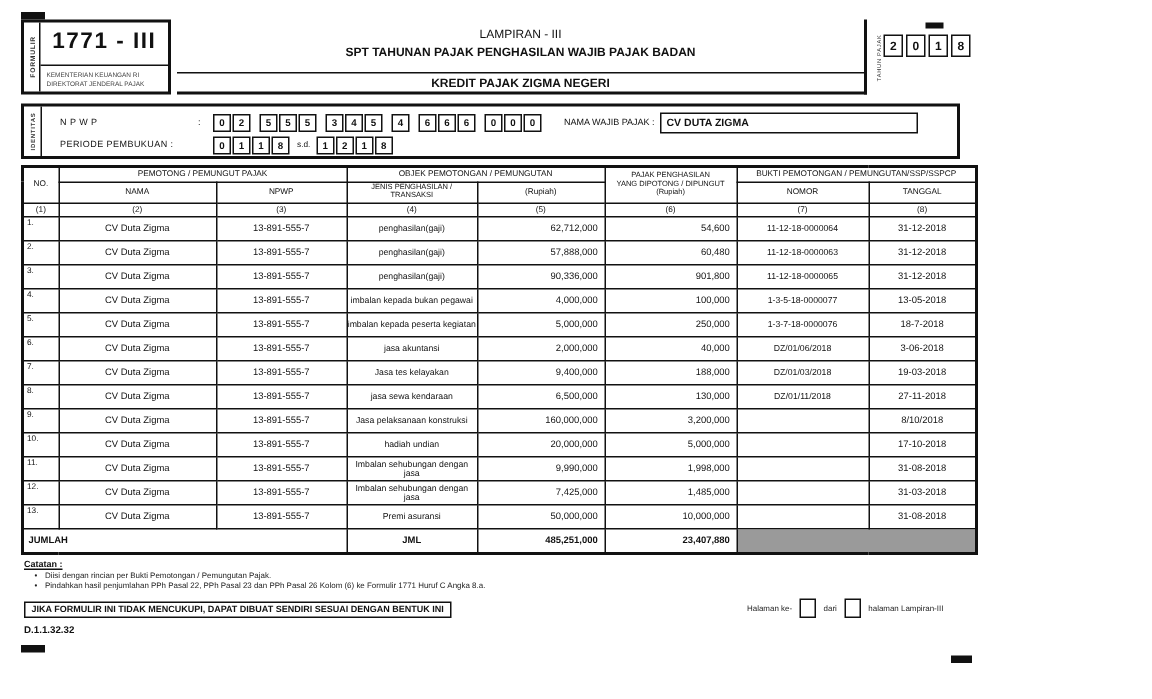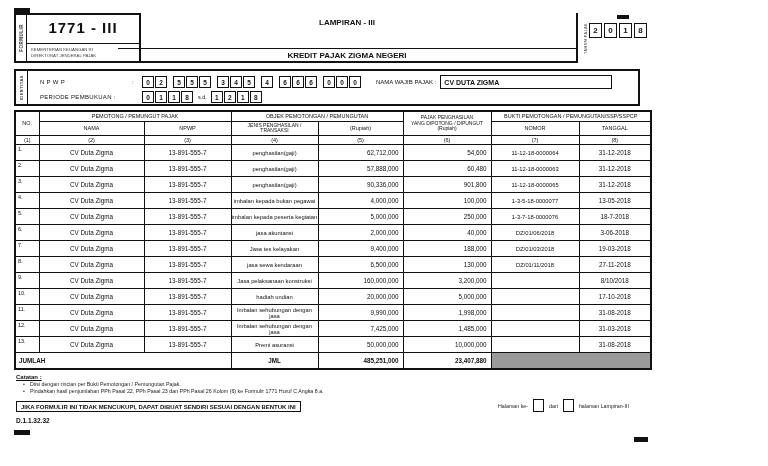--- a/index.html
+++ b/index.html
@@ -4,34 +4,34 @@
 <style>
   * { margin:0; padding:0; box-sizing:border-box; }
   html,body { background:#e8e8e8; }
   .page {
     position:relative; width:768px; height:466px; background:#fff;
     font-family:"Liberation Sans", sans-serif; color:#111; overflow:hidden;
   }
   .mark { position:absolute; background:#111; }
 
   
-  .hdr-left { position:absolute; left:14px; top:13px; width:127px; height:50px;
+  .hdr-left { position:absolute; left:14px; top:13px; width:100px; height:50px;
     border:2px solid #111; display:flex; }
   .form-strip { width:11px; border-right:1px solid #111; display:flex; align-items:center; justify-content:center; }
   .vtext { writing-mode:vertical-rl; transform:rotate(180deg); letter-spacing:.5px; }
   .form-strip span { font-size:4.5px; font-weight:bold; color:#333; }
   .hdr-left-main { flex:1; display:flex; flex-direction:column; }
   .form-code { font-size:15px; font-weight:bold; letter-spacing:1px; text-align:center; padding-top:4px; height:28px; }
   .ministry { border-top:1px solid #111; flex:1; display:flex; flex-direction:column; justify-content:center; padding-left:4px; }
   .ministry div { font-size:4.3px; color:#444; line-height:6px; }
 
   .hdr-center { position:absolute; left:118px; top:13px; width:460px; height:50px;
     border-bottom:2px solid #111; border-right:2px solid #111; }
   .hdr-top { height:36px; border-bottom:1.5px solid #111; text-align:center; padding-top:4px; }
-  .hdr-top .t1 { font-size:8px; font-weight:bold; line-height:12px; }
+  .hdr-top .t1 { font-size:8px; font-weight:normal; line-height:12px; }
   .hdr-top .t2 { font-size:8px; font-weight:bold; line-height:12px; }
   .hdr-bot { height:14px; text-align:center; font-size:8px; font-weight:bold; line-height:13px; }
 
   .hdr-year { position:absolute; left:582px; top:13px; width:70px; height:50px; display:flex; }
   .year-label { width:7px; display:flex; align-items:flex-start; justify-content:center; padding-top:10px; }
   .year-label span { font-size:3.8px; color:#333; }
   .year-boxes { display:flex; gap:2px; padding-top:10px; }
   .ybox { width:13px; height:15px; border:1.5px solid #111; font-size:8px; font-weight:bold;
     display:flex; align-items:center; justify-content:center; }
 
@@ -106,20 +106,21 @@
       <div class="ministry">
         <div>KEMENTERIAN KEUANGAN RI</div>
         <div>DIREKTORAT JENDERAL PAJAK</div>
       </div>
     </div>
   </div>
 
   <div class="hdr-center">
     <div class="hdr-top">
       <div class="t1">LAMPIRAN - III</div>
+      <div class="t2">SPT TAHUNAN PAJAK PENGHASILAN WAJIB PAJAK BADAN</div>
     </div>
     <div class="hdr-bot">KREDIT PAJAK ZIGMA NEGERI</div>
   </div>
 
   <div class="hdr-year">
     <div class="year-label">
       <span class="vtext">TAHUN PAJAK</span>
     </div>
     <div class="year-boxes">
         <span class="ybox">2</span>

